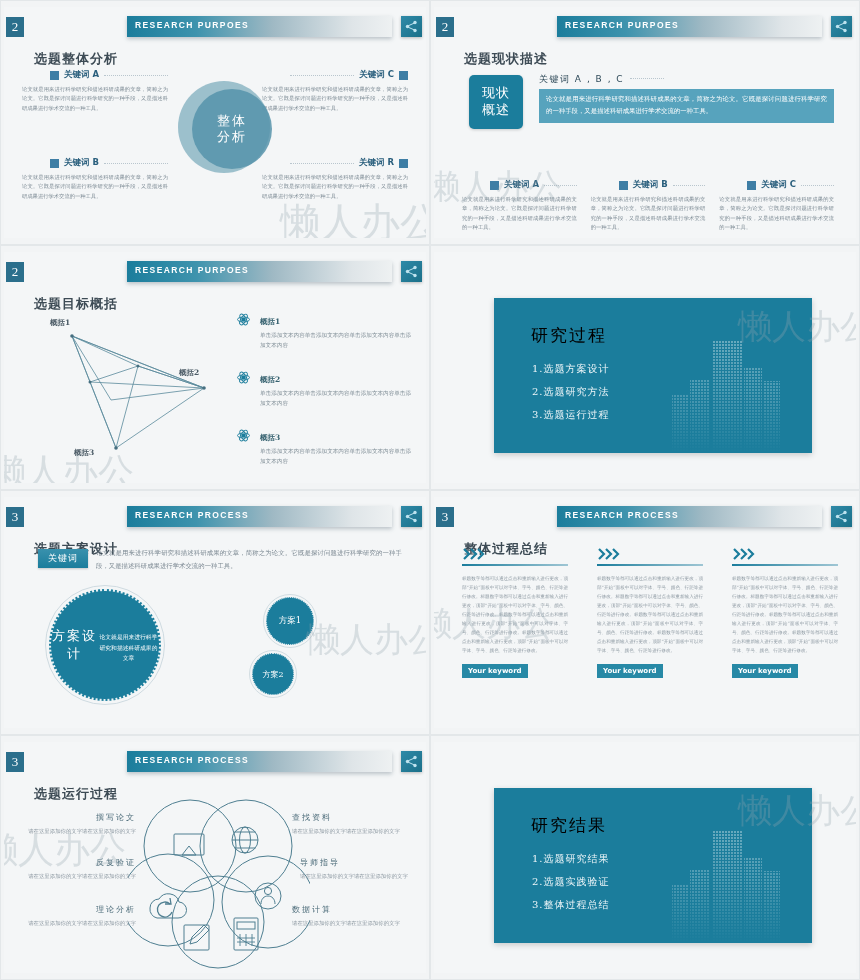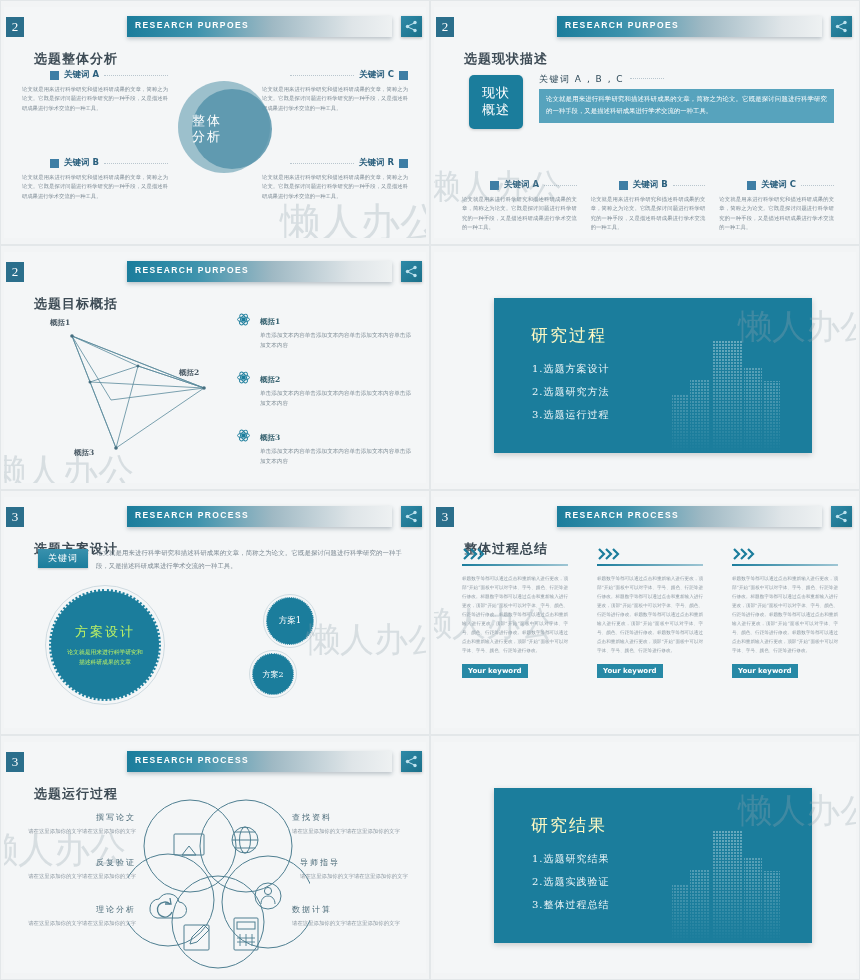--- a/index.html
+++ b/index.html
@@ -83,21 +83,21 @@
   .bubble-a {
     position: absolute; left: 6px; top: 6px; width: 92px; height: 92px;
     border-radius: 50%; background: rgba(122,170,187,.72);
   }
   .bubble-b {
     position: absolute; left: 20px; top: 14px; width: 80px; height: 80px;
     border-radius: 50%; background: rgba(86,147,170,.85);
   }
   .bubble-txt {
     position: absolute; left: 20px; top: 14px; width: 80px; height: 80px;
-    display: flex; flex-direction: column; justify-content: center; 
+    display: flex; flex-direction: column; justify-content: center; align-items: center;
     color: #fff; font-size: 13px; line-height: 1.25; letter-spacing: 2px;
     font-family: "DejaVu Serif", serif;
   }
 
   
   .status-box {
     position: absolute; left: 35px; top: 68px; width: 54px; height: 54px;
     background: #1b7d9c; border-radius: 5px;
     display: flex; flex-direction: column; justify-content: center; align-items: center;
     color: #fff; font-size: 13px; line-height: 1.3; letter-spacing: 1px;
@@ -133,21 +133,21 @@
   .goal-d { margin-top: 3px; font-size: 5.6px; line-height: 1.7; color: #7f8d96; font-family: "DejaVu Sans", sans-serif; }
 
   
   .dark-panel {
     position: absolute; left: 60px; top: 46px; width: 318px; height: 155px;
     background: #1b7d9c; box-shadow: 0 2px 6px rgba(0,0,0,.18);
     overflow: hidden;
   }
   .dark-title {
     position: absolute; left: 37px; top: 26px;
-    color: #fef9c3; font-size: 17px; letter-spacing: 2px;
+    color: #000000; font-size: 17px; letter-spacing: 2px;
     font-family: "DejaVu Serif", serif;
   }
   .dark-list { position: absolute; left: 38px; top: 64px; }
   .dark-li {
     color: #eef6f9; font-size: 10px; letter-spacing: 1px; margin-bottom: 9px;
     font-family: "DejaVu Serif", serif;
   }
   .city { position: absolute; right: 14px; bottom: 0px; width: 130px; height: 130px; opacity: .95; }
 
   
@@ -162,22 +162,22 @@
   .tag-text {
     position: absolute; left: 92px; top: 50px; right: 24px;
     font-size: 6.4px; line-height: 2.1; color: #7b8892; text-align: justify;
     font-family: "DejaVu Sans", sans-serif;
   }
   .big-circle {
     position: absolute; left: 45px; top: 92px; width: 112px; height: 112px;
     border-radius: 50%; background: #1b7d9c;
     border: 2px dotted rgba(255,255,255,.9);
     outline: 1px solid #cfdbe1; outline-offset: 3px;
-    display: flex; flex-direction: column; align-items: center; justify-content: center;
-    color: #bef264; text-align: center;
+    display: flex; flex-direction: row; align-items: center; justify-content: center;
+    color: #ffffff; text-align: center;
   }
   .big-circle .bc-t { font-size: 13px; letter-spacing: 2px; font-family: "DejaVu Serif", serif; }
   .big-circle .bc-d { margin-top: 6px; font-size: 5.8px; line-height: 1.8; width: 78px; font-family: "DejaVu Sans", sans-serif; }
   .sm-circle {
     position: absolute; border-radius: 50%; background: #1b7d9c;
     border: 1px dotted rgba(255,255,255,.85);
     outline: 1px solid #d2dde2; outline-offset: 2px;
     display: flex; align-items: center; justify-content: center;
     color: #fff; font-family: "DejaVu Serif", serif;
   }

